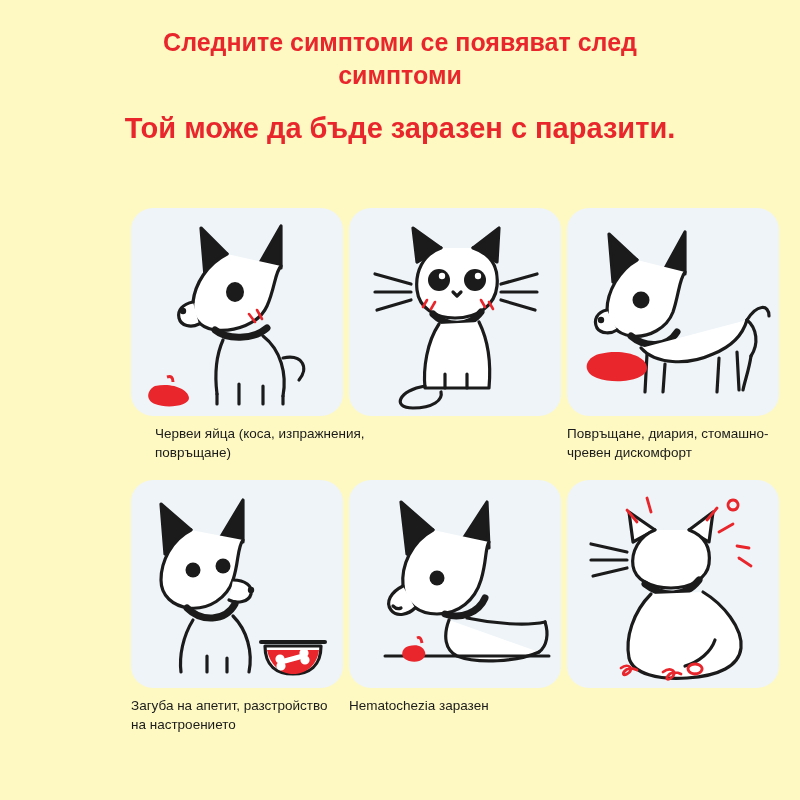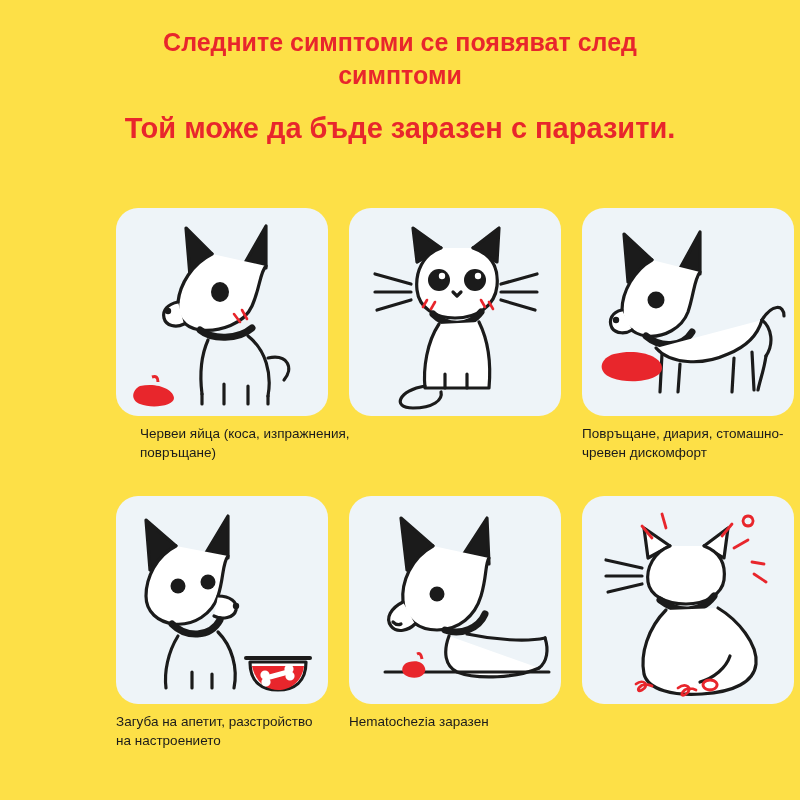--- a/index.html
+++ b/index.html
@@ -10,21 +10,21 @@
     width: 800px;
     height: 800px;
     background: #ffffff;
     font-family: "Liberation Sans", sans-serif;
     overflow: hidden;
   }
   .page {
     position: relative;
     width: 800px;
     height: 800px;
-    background: #fde047;
+    background: #fef9c3;
     box-sizing: border-box;
   }
 
   
   .heading-block {
     padding-top: 26px;
     text-align: center;
   }
   .headline {
     color: #e8262c;
@@ -45,21 +45,21 @@
   }
 
   
   .grid {
     position: absolute;
     top: 208px;
     left: 0;
     width: 800px;
     display: flex;
     flex-wrap: wrap;
-    justify-content: space-between;
+    justify-content: center;
     padding-left: 116px;
     box-sizing: border-box;
   }
   .cell {
     width: 218px;
     margin-right: 0px;
     margin-bottom: 6px;
   }
   .card {
     width: 212px;
@@ -75,21 +75,21 @@
     line-height: 1.38;
     margin-top: 9px;
     width: 212px;
   }
   .cap-indent-1 { padding-left: 24px; }
   .cap-indent-2 { padding-left: 0px; }
   .cap-row2-1 { padding-left: 0px; }
   .cap-row2-3 { padding-left: 18px; }
 
   
-  .row2 { margin-top: 28px; }
+  .row2 { margin-top: 12px; }
 
   svg { display: block; }
 </style>
 </head>
 <body>
 
 <div class="page">
 
   <div class="heading-block">
     <div class="headline">Следните симптоми се появяват след симптоми</div>

